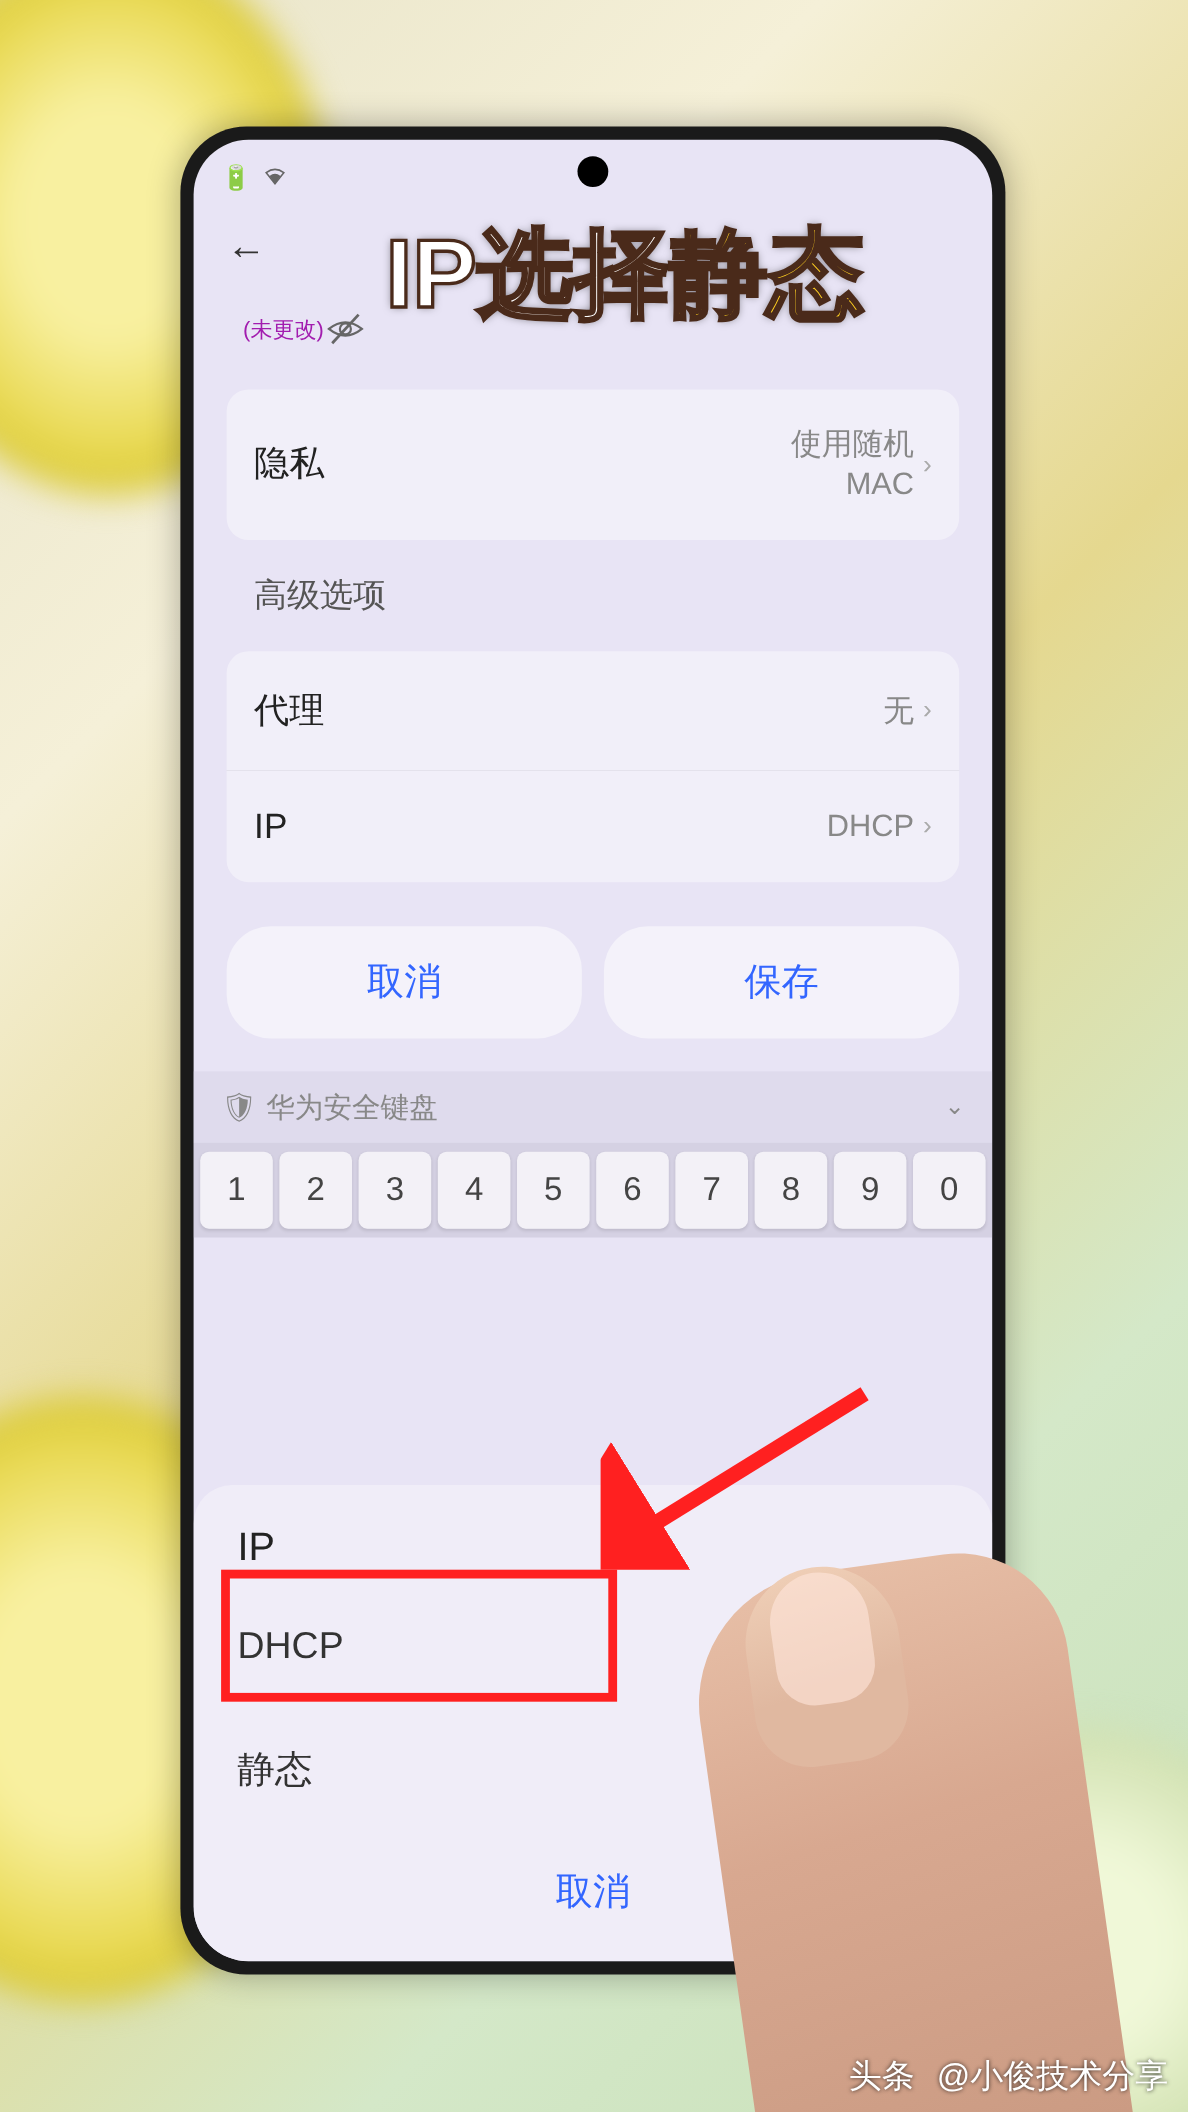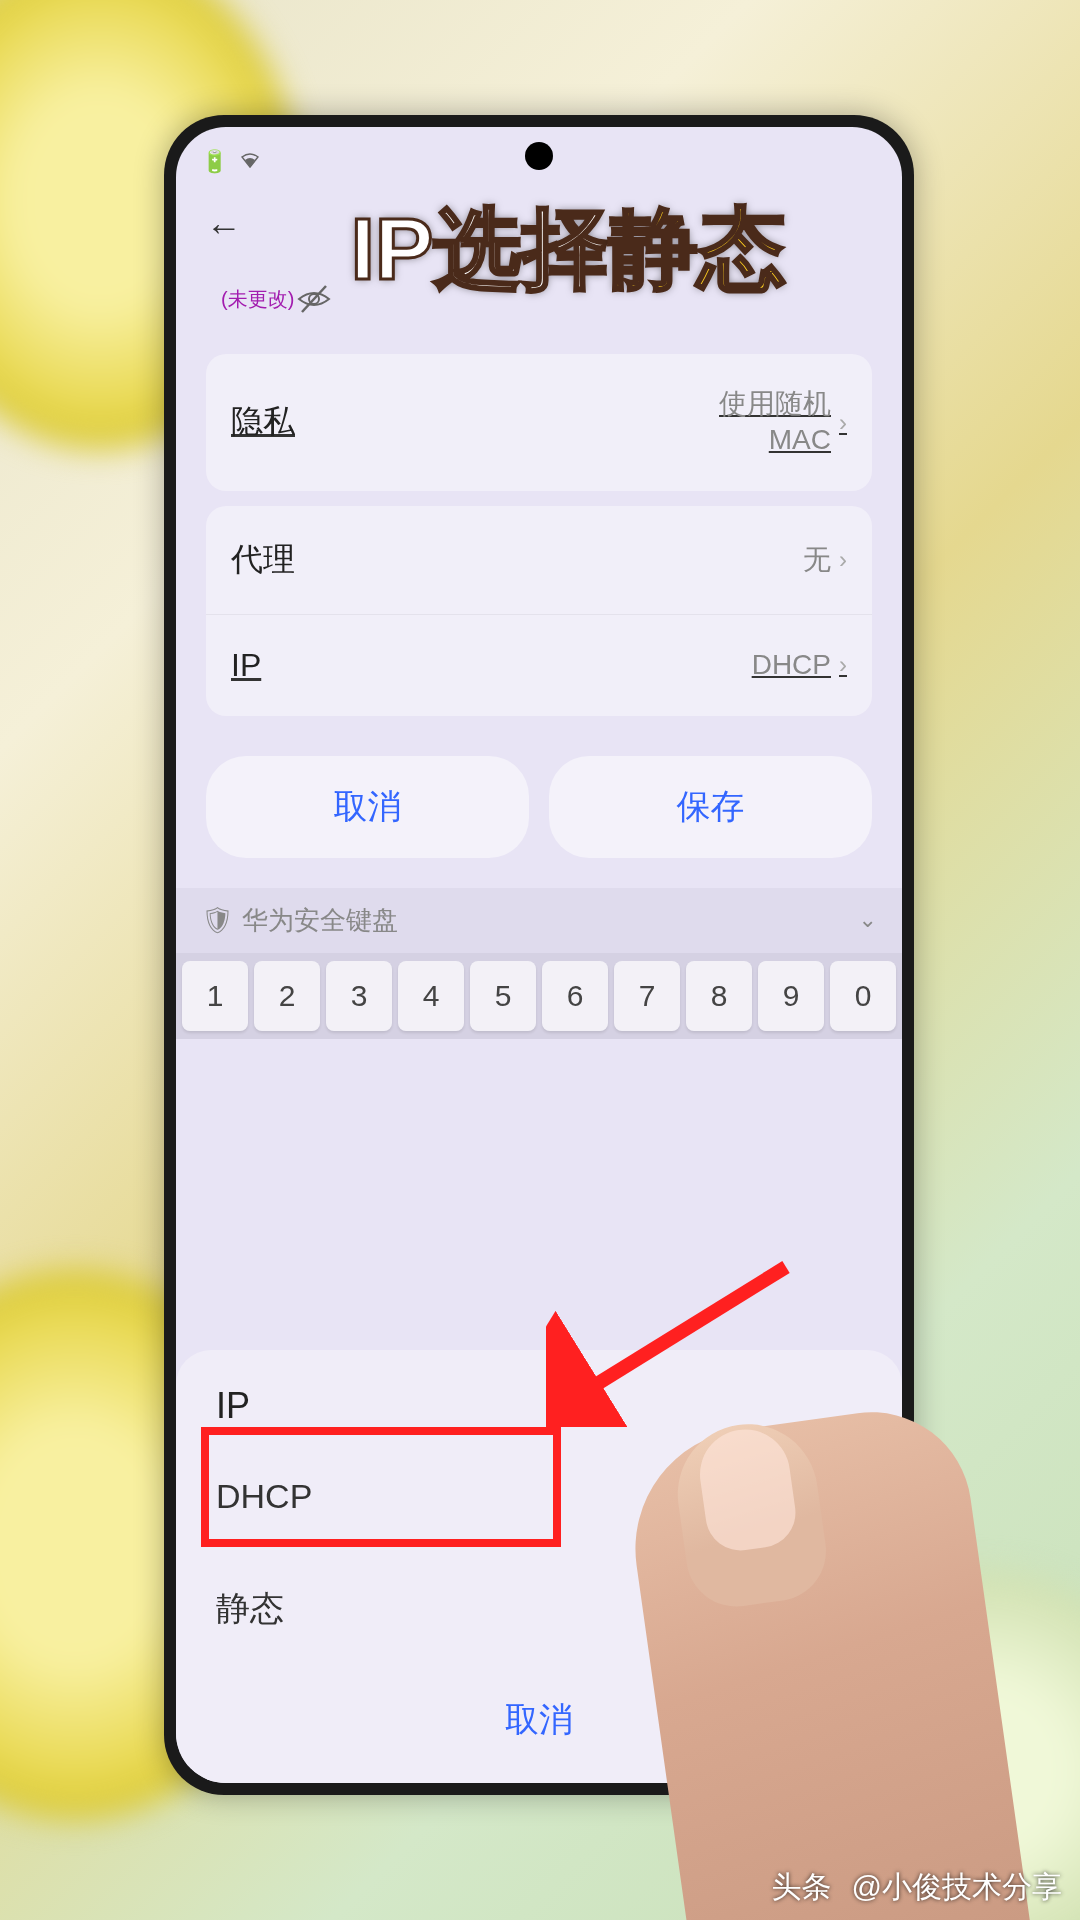--- a/index.html
+++ b/index.html
@@ -105,21 +105,21 @@
     }
     .row {
       display: flex;
       justify-content: space-between;
       align-items: center;
       padding: 32px 25px;
       font-size: 32px;
       color: #333;
       border-bottom: 1px solid rgba(0,0,0,0.05);
     }
-    .row:last-child { border-bottom: none; text-decoration: underline; }
+    .row:last-child { border-bottom: none; }
     .row-label { color: #222; }
     .row-value {
       color: #888;
       text-align: right;
       display: flex;
       align-items: center;
       gap: 8px;
       font-size: 28px;
       justify-content: flex-end;
     }
@@ -315,20 +315,21 @@
         <div class="row">
           <span class="row-label">隐私</span>
           <span class="row-value multiline">
             <span style="white-space:pre-line;text-align:right">使用随机
 MAC</span>
             <span class="chevron">›</span>
           </span>
         </div>
       </div>
 
+      <div class="section-header">高级选项</div>
 
       <div class="card">
         <div class="row">
           <span class="row-label">代理</span>
           <span class="row-value">
             <span>无</span>
             <span class="chevron">›</span>
           </span>
         </div>
         <div class="row">

